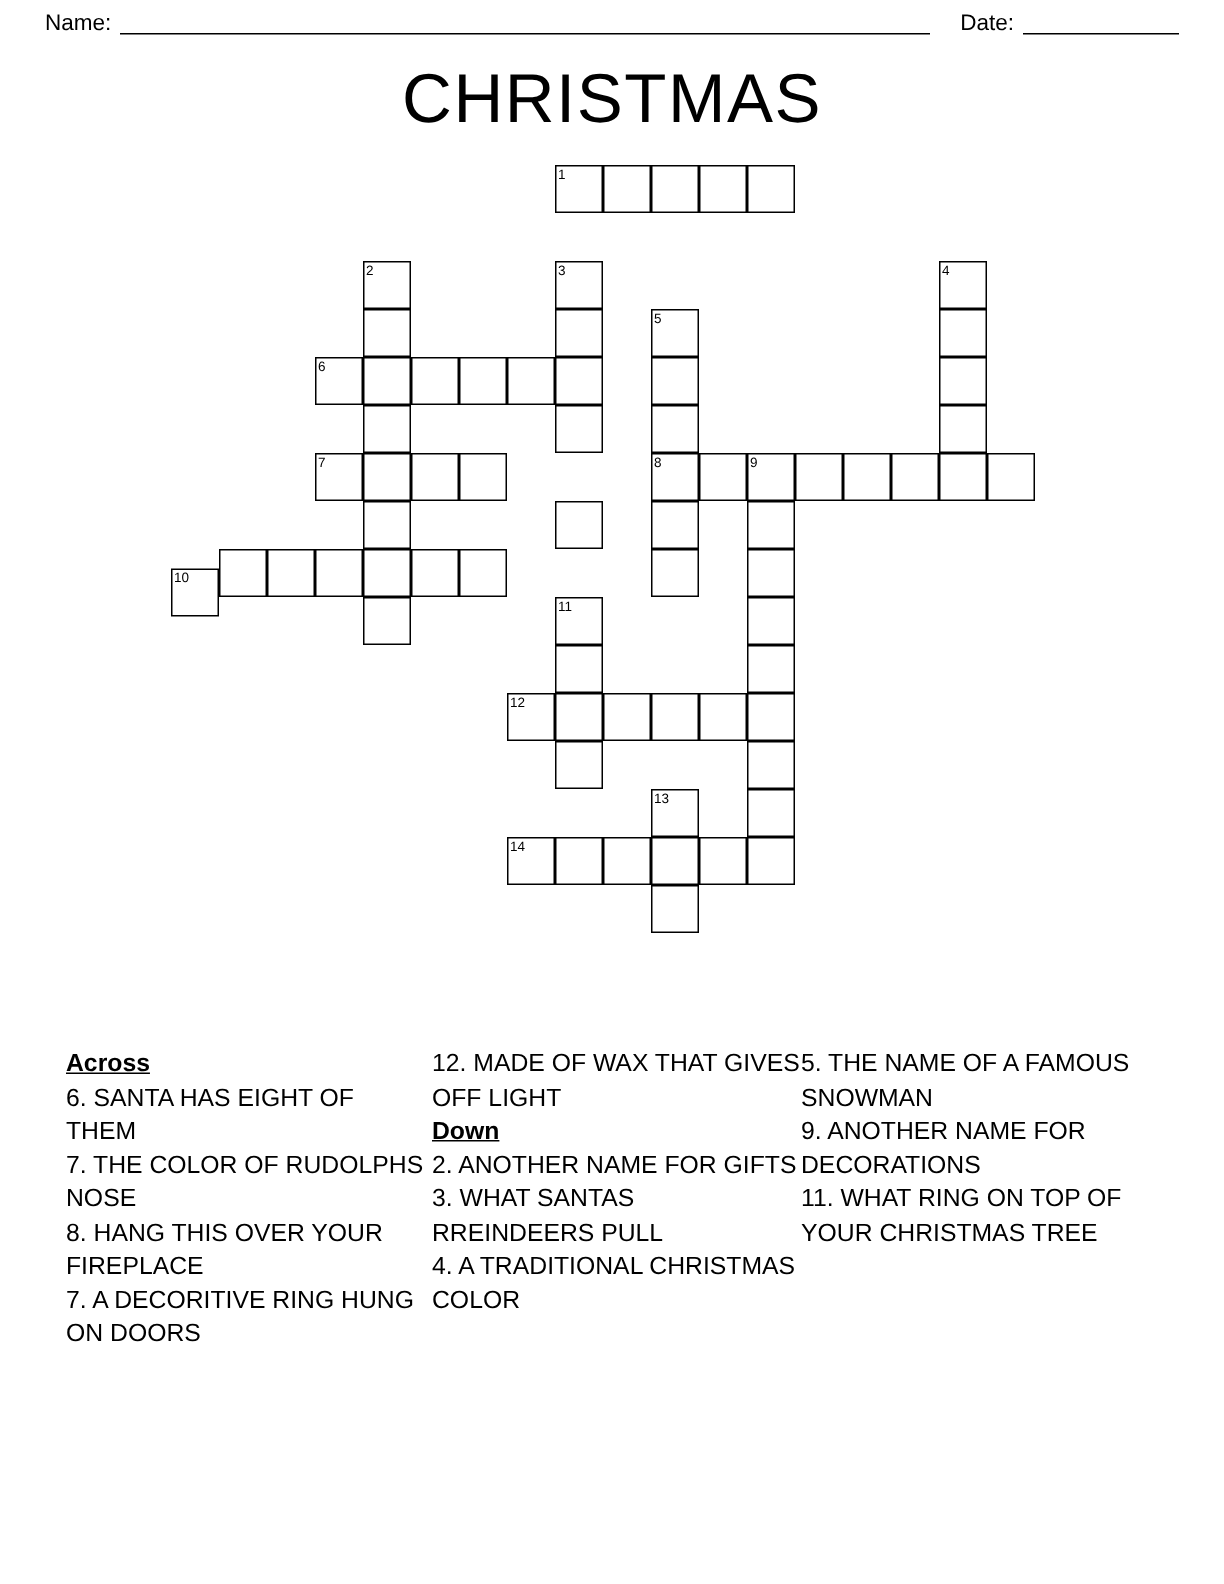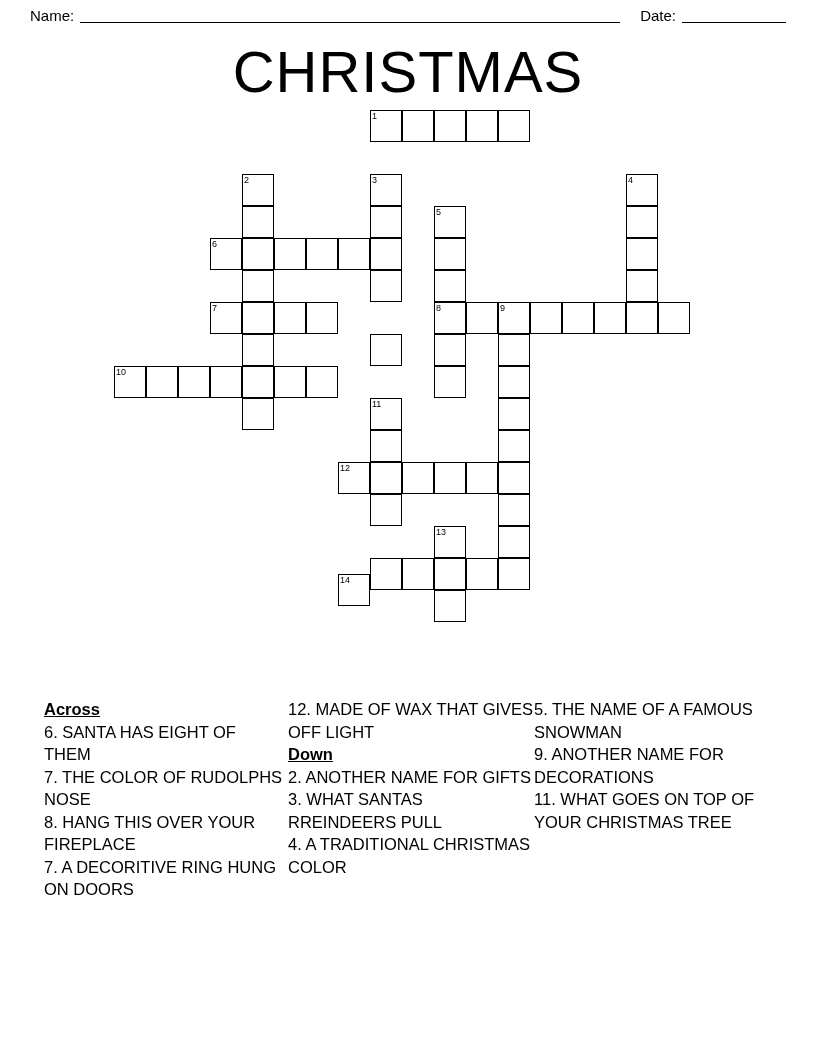--- a/index.html
+++ b/index.html
@@ -50,21 +50,21 @@
     height: 14px;
     margin-left: 6px;
   }
   
   .title {
     position: absolute;
     top: 38px;
     left: 0;
     width: 816px;
     text-align: center;
-    font-size: 58px;
+    font-size: 46px;
     letter-spacing: 1px;
     font-weight: 400;
   }
   
   #grid-layer {
     position: absolute;
     top: 0;
     left: 0;
     width: 816px;
     height: 680px;
@@ -177,21 +177,21 @@
       </div>
       <div class="cell" style="left: 530px; top: 302px;"></div>
       <div class="cell" style="left: 562px; top: 302px;"></div>
       <div class="cell" style="left: 594px; top: 302px;"></div>
       <div class="cell" style="left: 626px; top: 302px;"></div>
       <div class="cell" style="left: 658px; top: 302px;"></div>
       <div class="cell" style="left: 242px; top: 334px;"></div>
       <div class="cell" style="left: 370px; top: 334px;"></div>
       <div class="cell" style="left: 434px; top: 334px;"></div>
       <div class="cell" style="left: 498px; top: 334px;"></div>
-      <div class="cell" style="left: 114px; top: 366px;">
+      <div class="cell" style="left: 114px; top: 379px;">
         <span class="num">10</span>
       </div>
       <div class="cell" style="left: 146px; top: 366px;"></div>
       <div class="cell" style="left: 178px; top: 366px;"></div>
       <div class="cell" style="left: 210px; top: 366px;"></div>
       <div class="cell" style="left: 242px; top: 366px;"></div>
       <div class="cell" style="left: 274px; top: 366px;"></div>
       <div class="cell" style="left: 306px; top: 366px;"></div>
       <div class="cell" style="left: 434px; top: 366px;"></div>
       <div class="cell" style="left: 498px; top: 366px;"></div>
@@ -209,21 +209,21 @@
       <div class="cell" style="left: 402px; top: 462px;"></div>
       <div class="cell" style="left: 434px; top: 462px;"></div>
       <div class="cell" style="left: 466px; top: 462px;"></div>
       <div class="cell" style="left: 498px; top: 462px;"></div>
       <div class="cell" style="left: 370px; top: 494px;"></div>
       <div class="cell" style="left: 498px; top: 494px;"></div>
       <div class="cell" style="left: 434px; top: 526px; text-decoration: underline;">
         <span class="num">13</span>
       </div>
       <div class="cell" style="left: 498px; top: 526px;"></div>
-      <div class="cell" style="left: 338px; top: 558px; margin-top: 16px;">
+      <div class="cell" style="left: 338px; top: 558px;">
         <span class="num">14</span>
       </div>
       <div class="cell" style="left: 370px; top: 558px;"></div>
       <div class="cell" style="left: 402px; top: 558px;"></div>
       <div class="cell" style="left: 434px; top: 558px;"></div>
       <div class="cell" style="left: 466px; top: 558px;"></div>
       <div class="cell" style="left: 498px; top: 558px;"></div>
       <div class="cell" style="left: 434px; top: 590px;"></div>
     </div>
 
@@ -240,17 +240,17 @@
       <p class="clue"><b>12.</b> <span>MADE OF WAX THAT GIVES OFF LIGHT</span></p>
       <div class="clue-heading">Down</div>
       <p class="clue"><b>2.</b> <span>ANOTHER NAME FOR GIFTS</span></p>
       <p class="clue"><b>3.</b> <span>WHAT SANTAS RREINDEERS PULL</span></p>
       <p class="clue"><b>4.</b> <span>A TRADITIONAL CHRISTMAS COLOR</span></p>
     </div>
 
     <div class="clue-col col3">
       <p class="clue"><b>5.</b> <span>THE NAME OF A FAMOUS SNOWMAN</span></p>
       <p class="clue"><b>9.</b> <span>ANOTHER NAME FOR DECORATIONS</span></p>
-      <p class="clue"><b>11.</b> <span>WHAT GOES ON TOP OF YOUR CHRISTMAS TREE</span></p>
+      <p class="clue"><b>11.</b> <span>WHAT RING ON TOP OF YOUR CHRISTMAS TREE</span></p>
     </div>
   </div>
 
 </div>
 
 </body></html>

